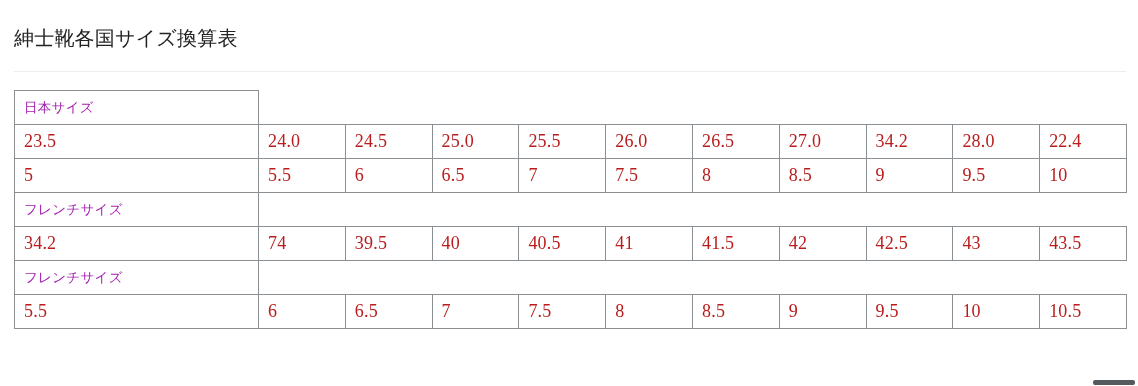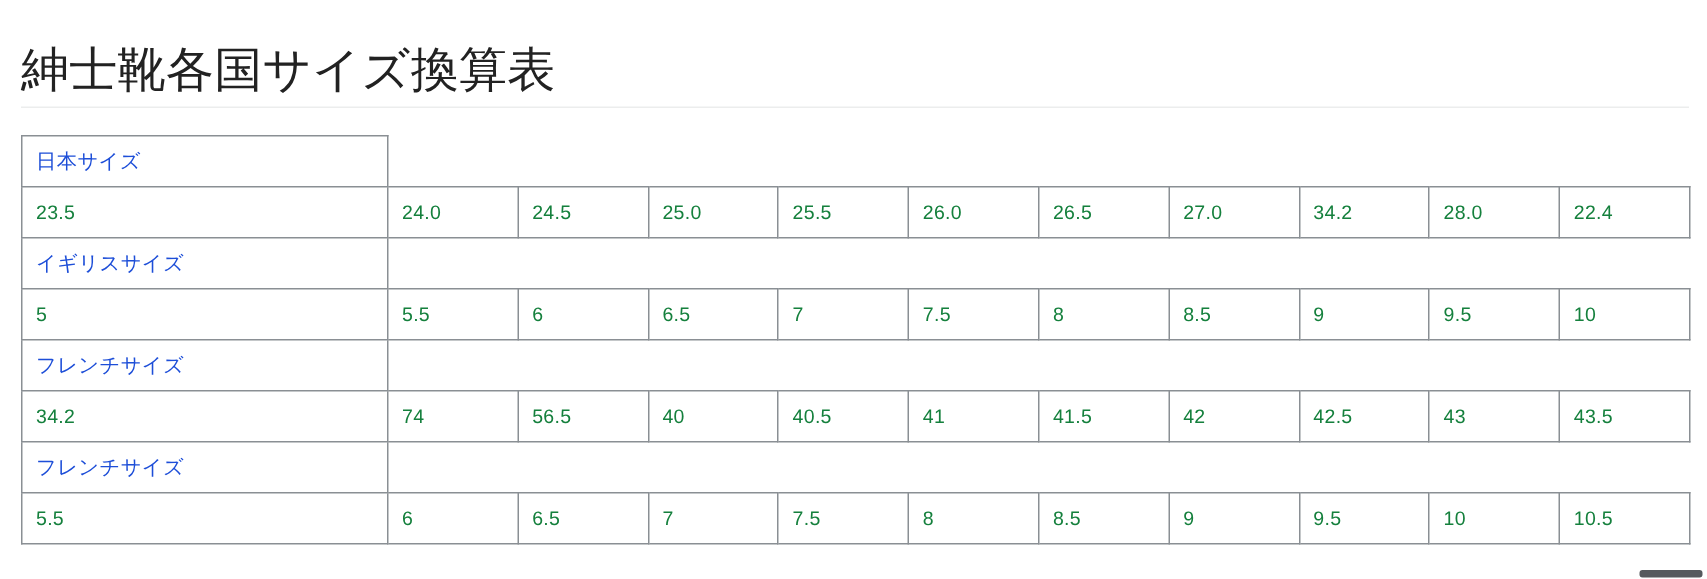--- a/index.html
+++ b/index.html
@@ -21,21 +21,21 @@
     width: 1138px;
     height: 386px;
     box-sizing: border-box;
   }
 
   
   .page-title {
     position: absolute;
     left: 14px;
     top: 8px;
-    font-size: 32px;
+    font-size: 20px;
     font-weight: 400;
     line-height: 34px;
     letter-spacing: 0.2px;
     color: #222222;
     white-space: nowrap;
   }
 
   .title-rule {
     position: absolute;
     left: 14px;
@@ -72,32 +72,33 @@
     overflow: hidden;
   }
 
   
   table.size-table col.c0 { width: 244px; }
   table.size-table col.cx { width: 86.8px; }
 
   
   tr.label-row td.label-cell {
     font-size: 13.5px;
-    color: #1d4ed8;
+    color: #a21caf;
     letter-spacing: 0.3px;
   }
   tr.label-row td.blank-cell {
     border: none;
     background: #ffffff;
   }
 
   tr.data-row td {
-    font-size: 13px;
-    color: #15803d;
+    font-size: 18px;
+    color: #b91c1c;
     letter-spacing: 0.2px;
+    font-family: Liberation Serif, serif;
   }
 
   
   .scroll-fragment {
     position: absolute;
     right: 3px;
     bottom: 1px;
     width: 42px;
     height: 5px;
     background: #555a5e;
@@ -139,45 +140,41 @@
             <td>24.5</td>
             <td>25.0</td>
             <td>25.5</td>
             <td>26.0</td>
             <td>26.5</td>
             <td>27.0</td>
             <td>34.2</td>
             <td>28.0</td>
             <td>22.4</td>
           </tr>
-          <tr class="label-row">
-            <td class="label-cell">イギリスサイズ</td>
-            <td class="blank-cell" colspan="10"></td>
-          </tr>
           <tr class="data-row">
             <td>5</td>
             <td>5.5</td>
             <td>6</td>
             <td>6.5</td>
             <td>7</td>
             <td>7.5</td>
             <td>8</td>
             <td>8.5</td>
             <td>9</td>
             <td>9.5</td>
             <td>10</td>
           </tr>
           <tr class="label-row">
             <td class="label-cell">フレンチサイズ</td>
             <td class="blank-cell" colspan="10"></td>
           </tr>
           <tr class="data-row">
             <td>34.2</td>
             <td>74</td>
-            <td>56.5</td>
+            <td>39.5</td>
             <td>40</td>
             <td>40.5</td>
             <td>41</td>
             <td>41.5</td>
             <td>42</td>
             <td>42.5</td>
             <td>43</td>
             <td>43.5</td>
           </tr>
           <tr class="label-row">

